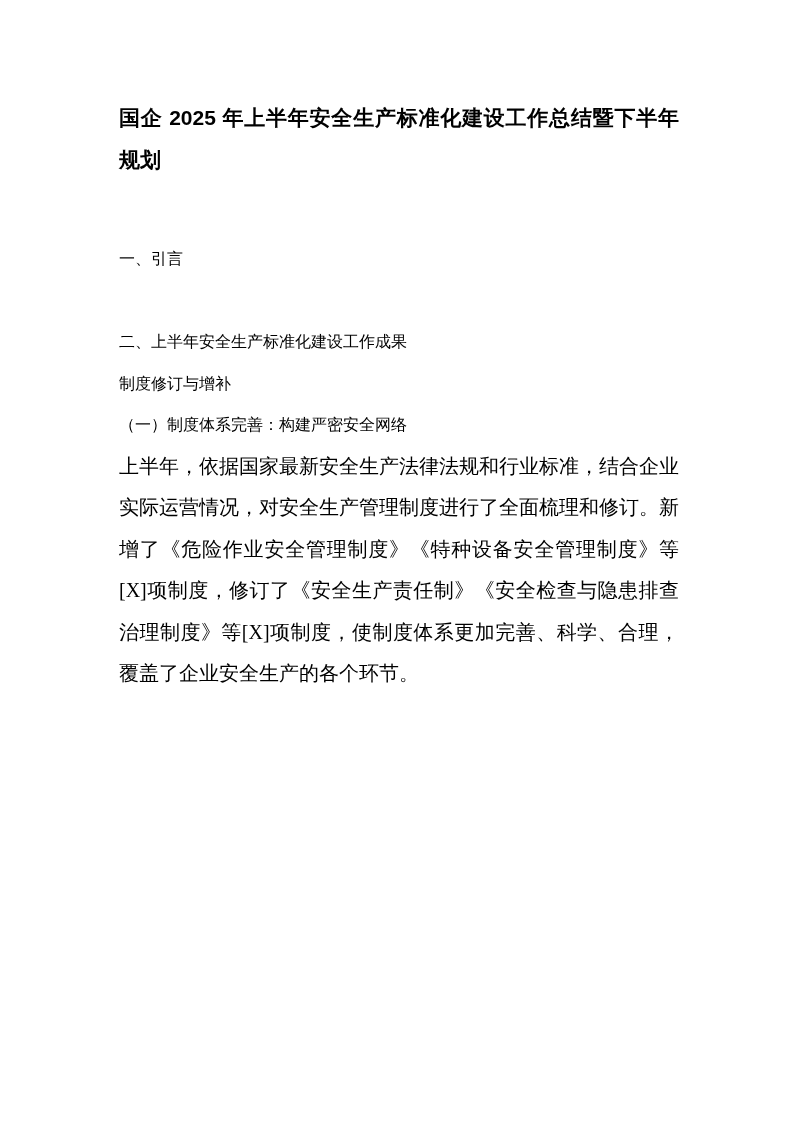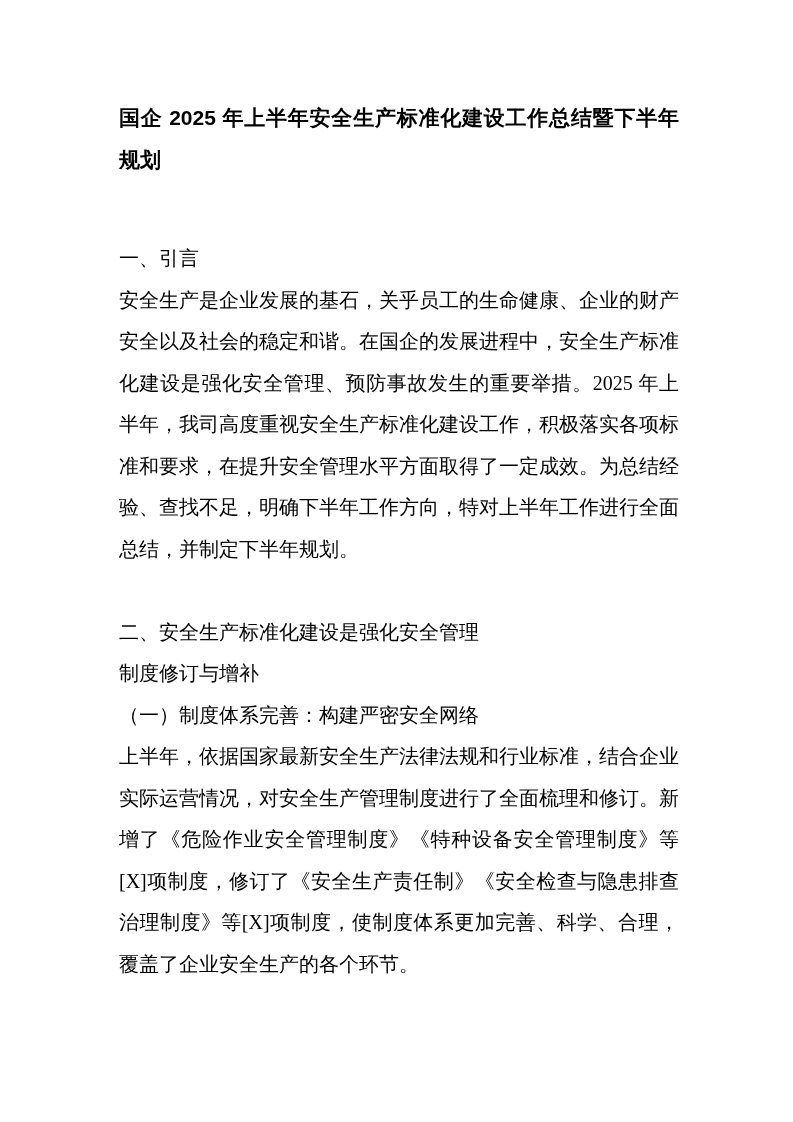--- a/index.html
+++ b/index.html
@@ -24,21 +24,21 @@
   }
   .doc-title {
     font-family: "Liberation Sans", "DejaVu Sans", sans-serif;
     font-size: 21px;
     font-weight: bold;
     line-height: 42px;
     text-align: justify;
     margin: 0 0 57px 0;
   }
   .doc-heading {
-    font-size: 20px;
+    font-size: 16px;
     font-weight: normal;
     line-height: 41.5px;
     text-align: justify;
   }
   .doc-para {
     font-size: 20px;
     line-height: 41.5px;
     text-align: justify;
   }
   .gap-above {
@@ -48,23 +48,22 @@
 </head>
 <body>
 
 <div class="doc-page">
   <div class="doc-content">
 
     <h1 class="doc-title">国企 2025 年上半年安全生产标准化建设工作总结暨下半年规划</h1>
 
     <p class="doc-heading">一、引言</p>
 
-    <p class="doc-para">安全生产是企业发展的基石，关乎员工的生命健康、企业的财产安全以及社会的稳定和谐。在国企的发展进程中，安全生产标准化建设是强化安全管理、预防事故发生的重要举措。2025 年上半年，我司高度重视安全生产标准化建设工作，积极落实各项标准和要求，在提升安全管理水平方面取得了一定成效。为总结经验、查找不足，明确下半年工作方向，特对上半年工作进行全面总结，并制定下半年规划。</p>
 
-    <p class="doc-heading gap-above">二、安全生产标准化建设是强化安全管理</p>
+    <p class="doc-heading gap-above">二、上半年安全生产标准化建设工作成果</p>
 
     <p class="doc-heading">制度修订与增补</p>
 
     <p class="doc-heading">（一）制度体系完善：构建严密安全网络</p>
 
     <p class="doc-para">上半年，依据国家最新安全生产法律法规和行业标准，结合企业实际运营情况，对安全生产管理制度进行了全面梳理和修订。新增了《危险作业安全管理制度》《特种设备安全管理制度》等[X]项制度，修订了《安全生产责任制》《安全检查与隐患排查治理制度》等[X]项制度，使制度体系更加完善、科学、合理，覆盖了企业安全生产的各个环节。</p>
 
   </div>
 </div>
 

